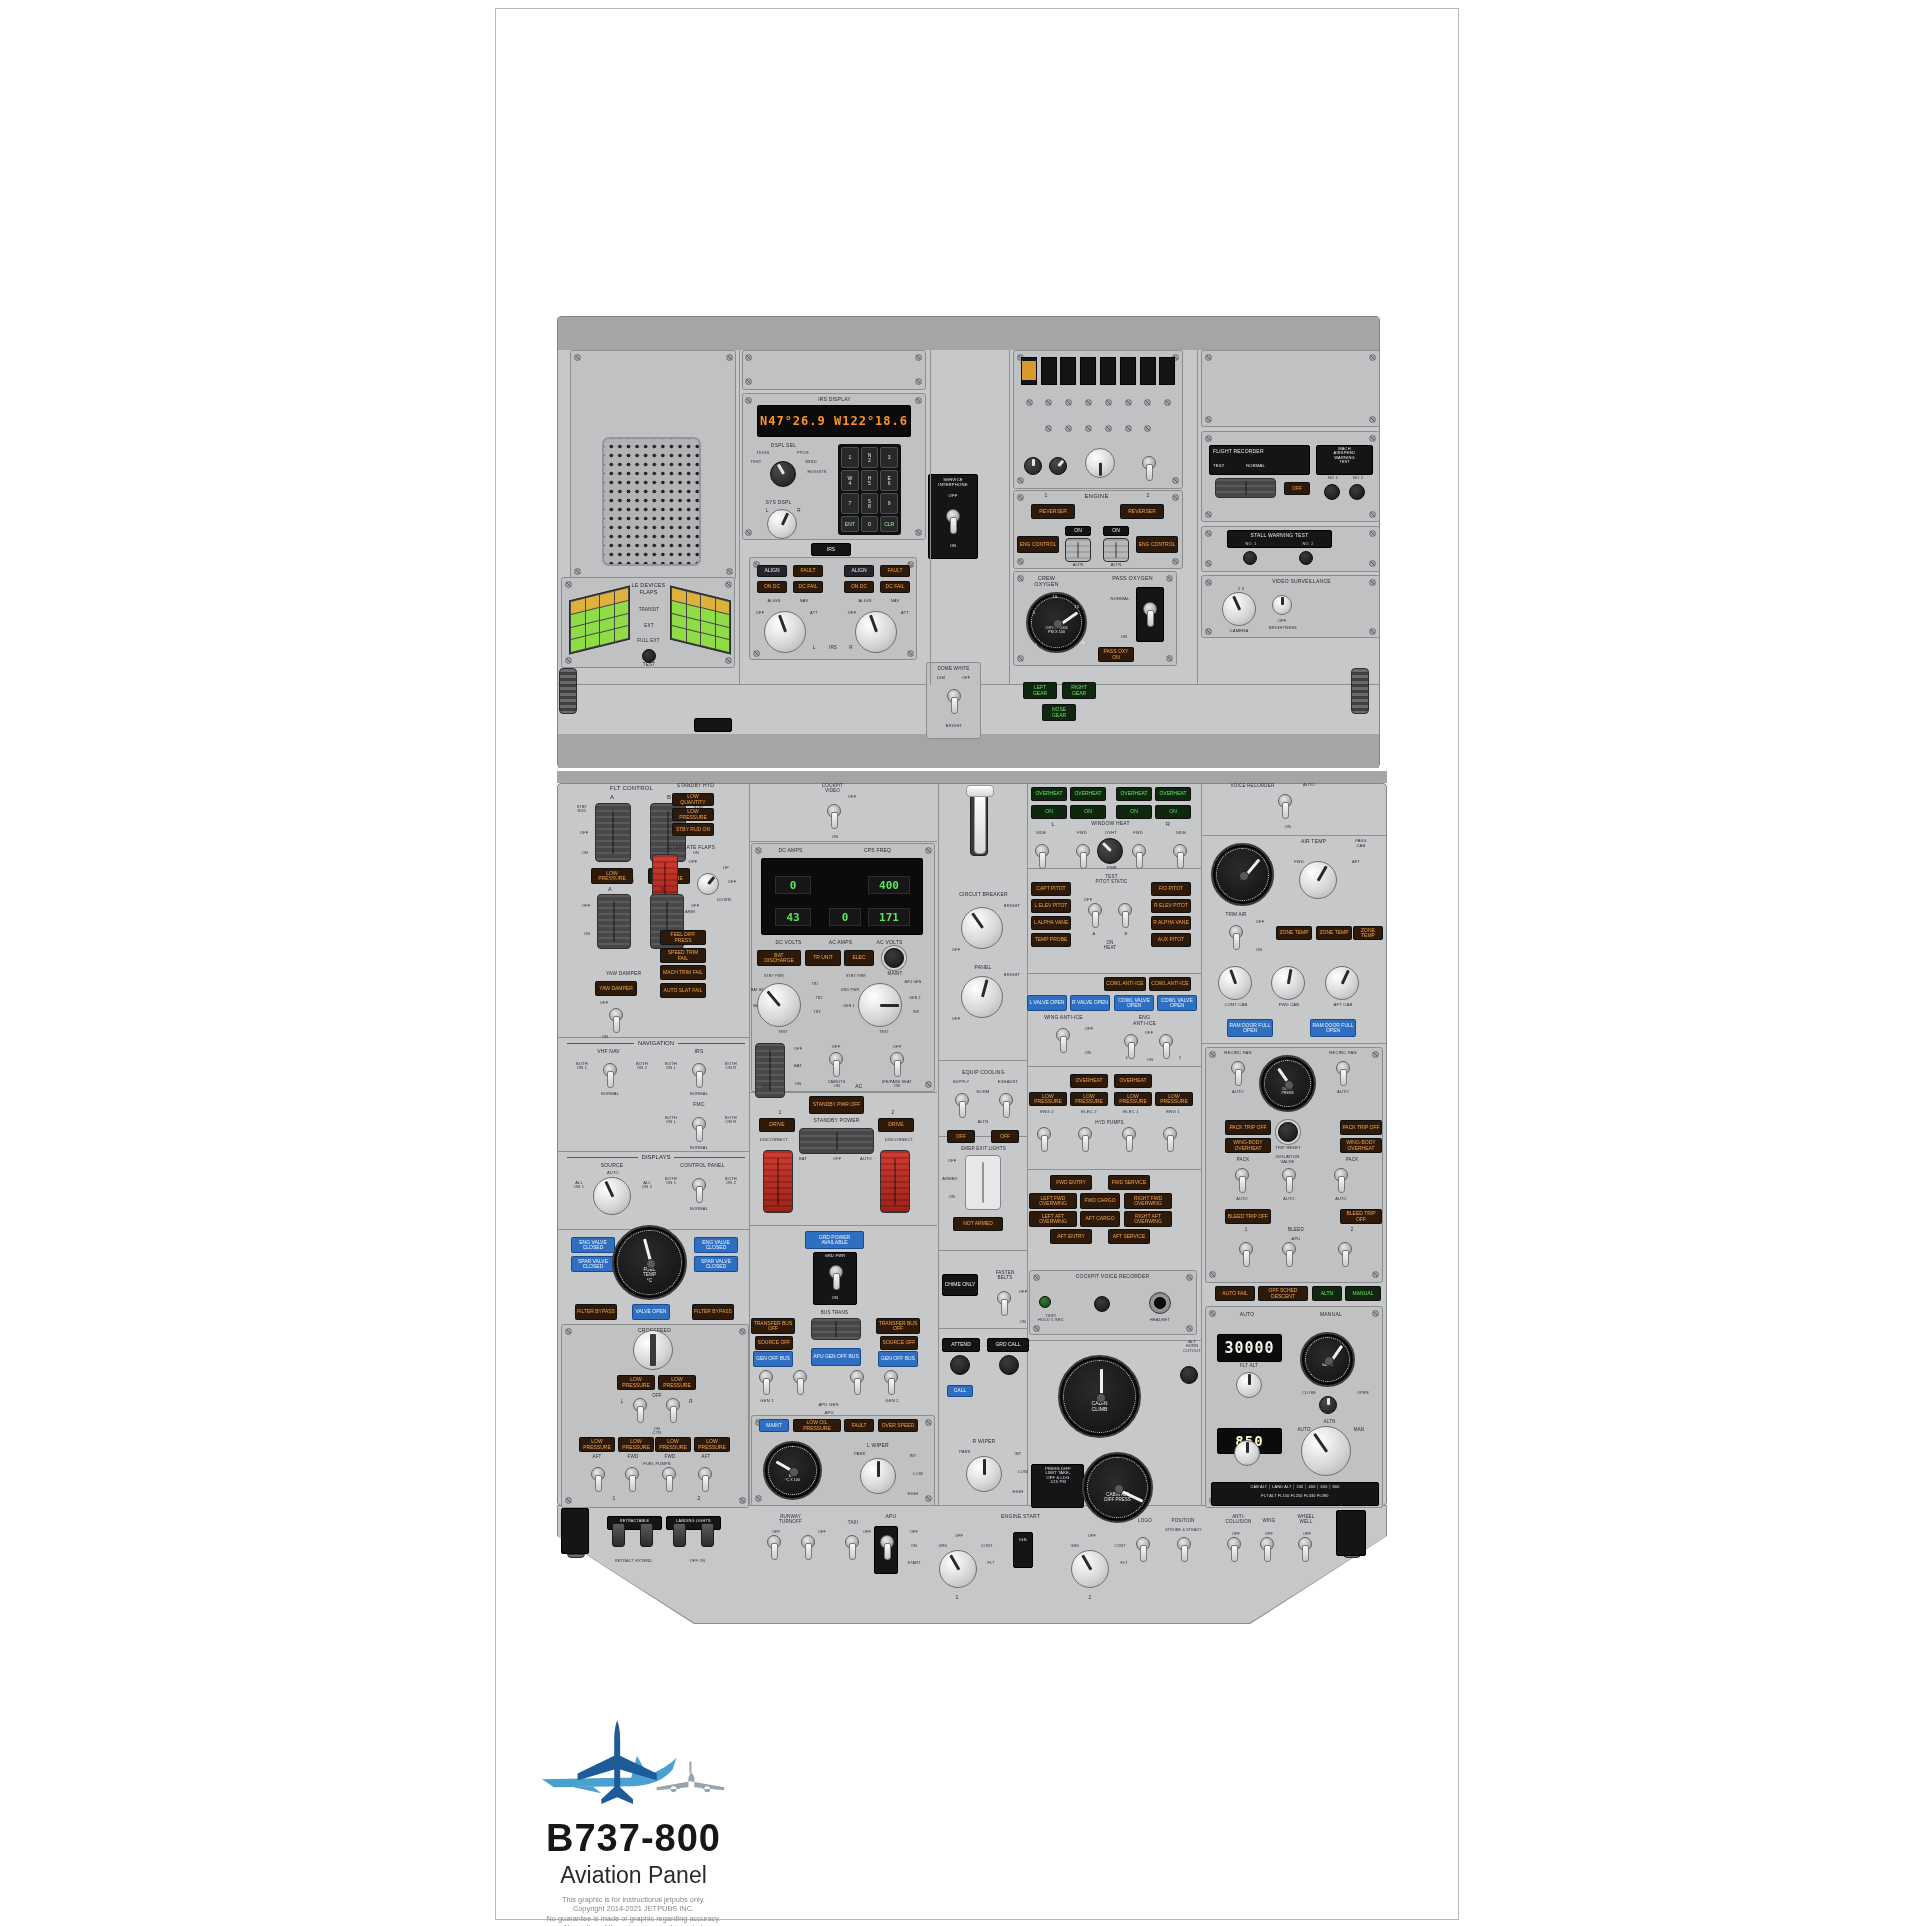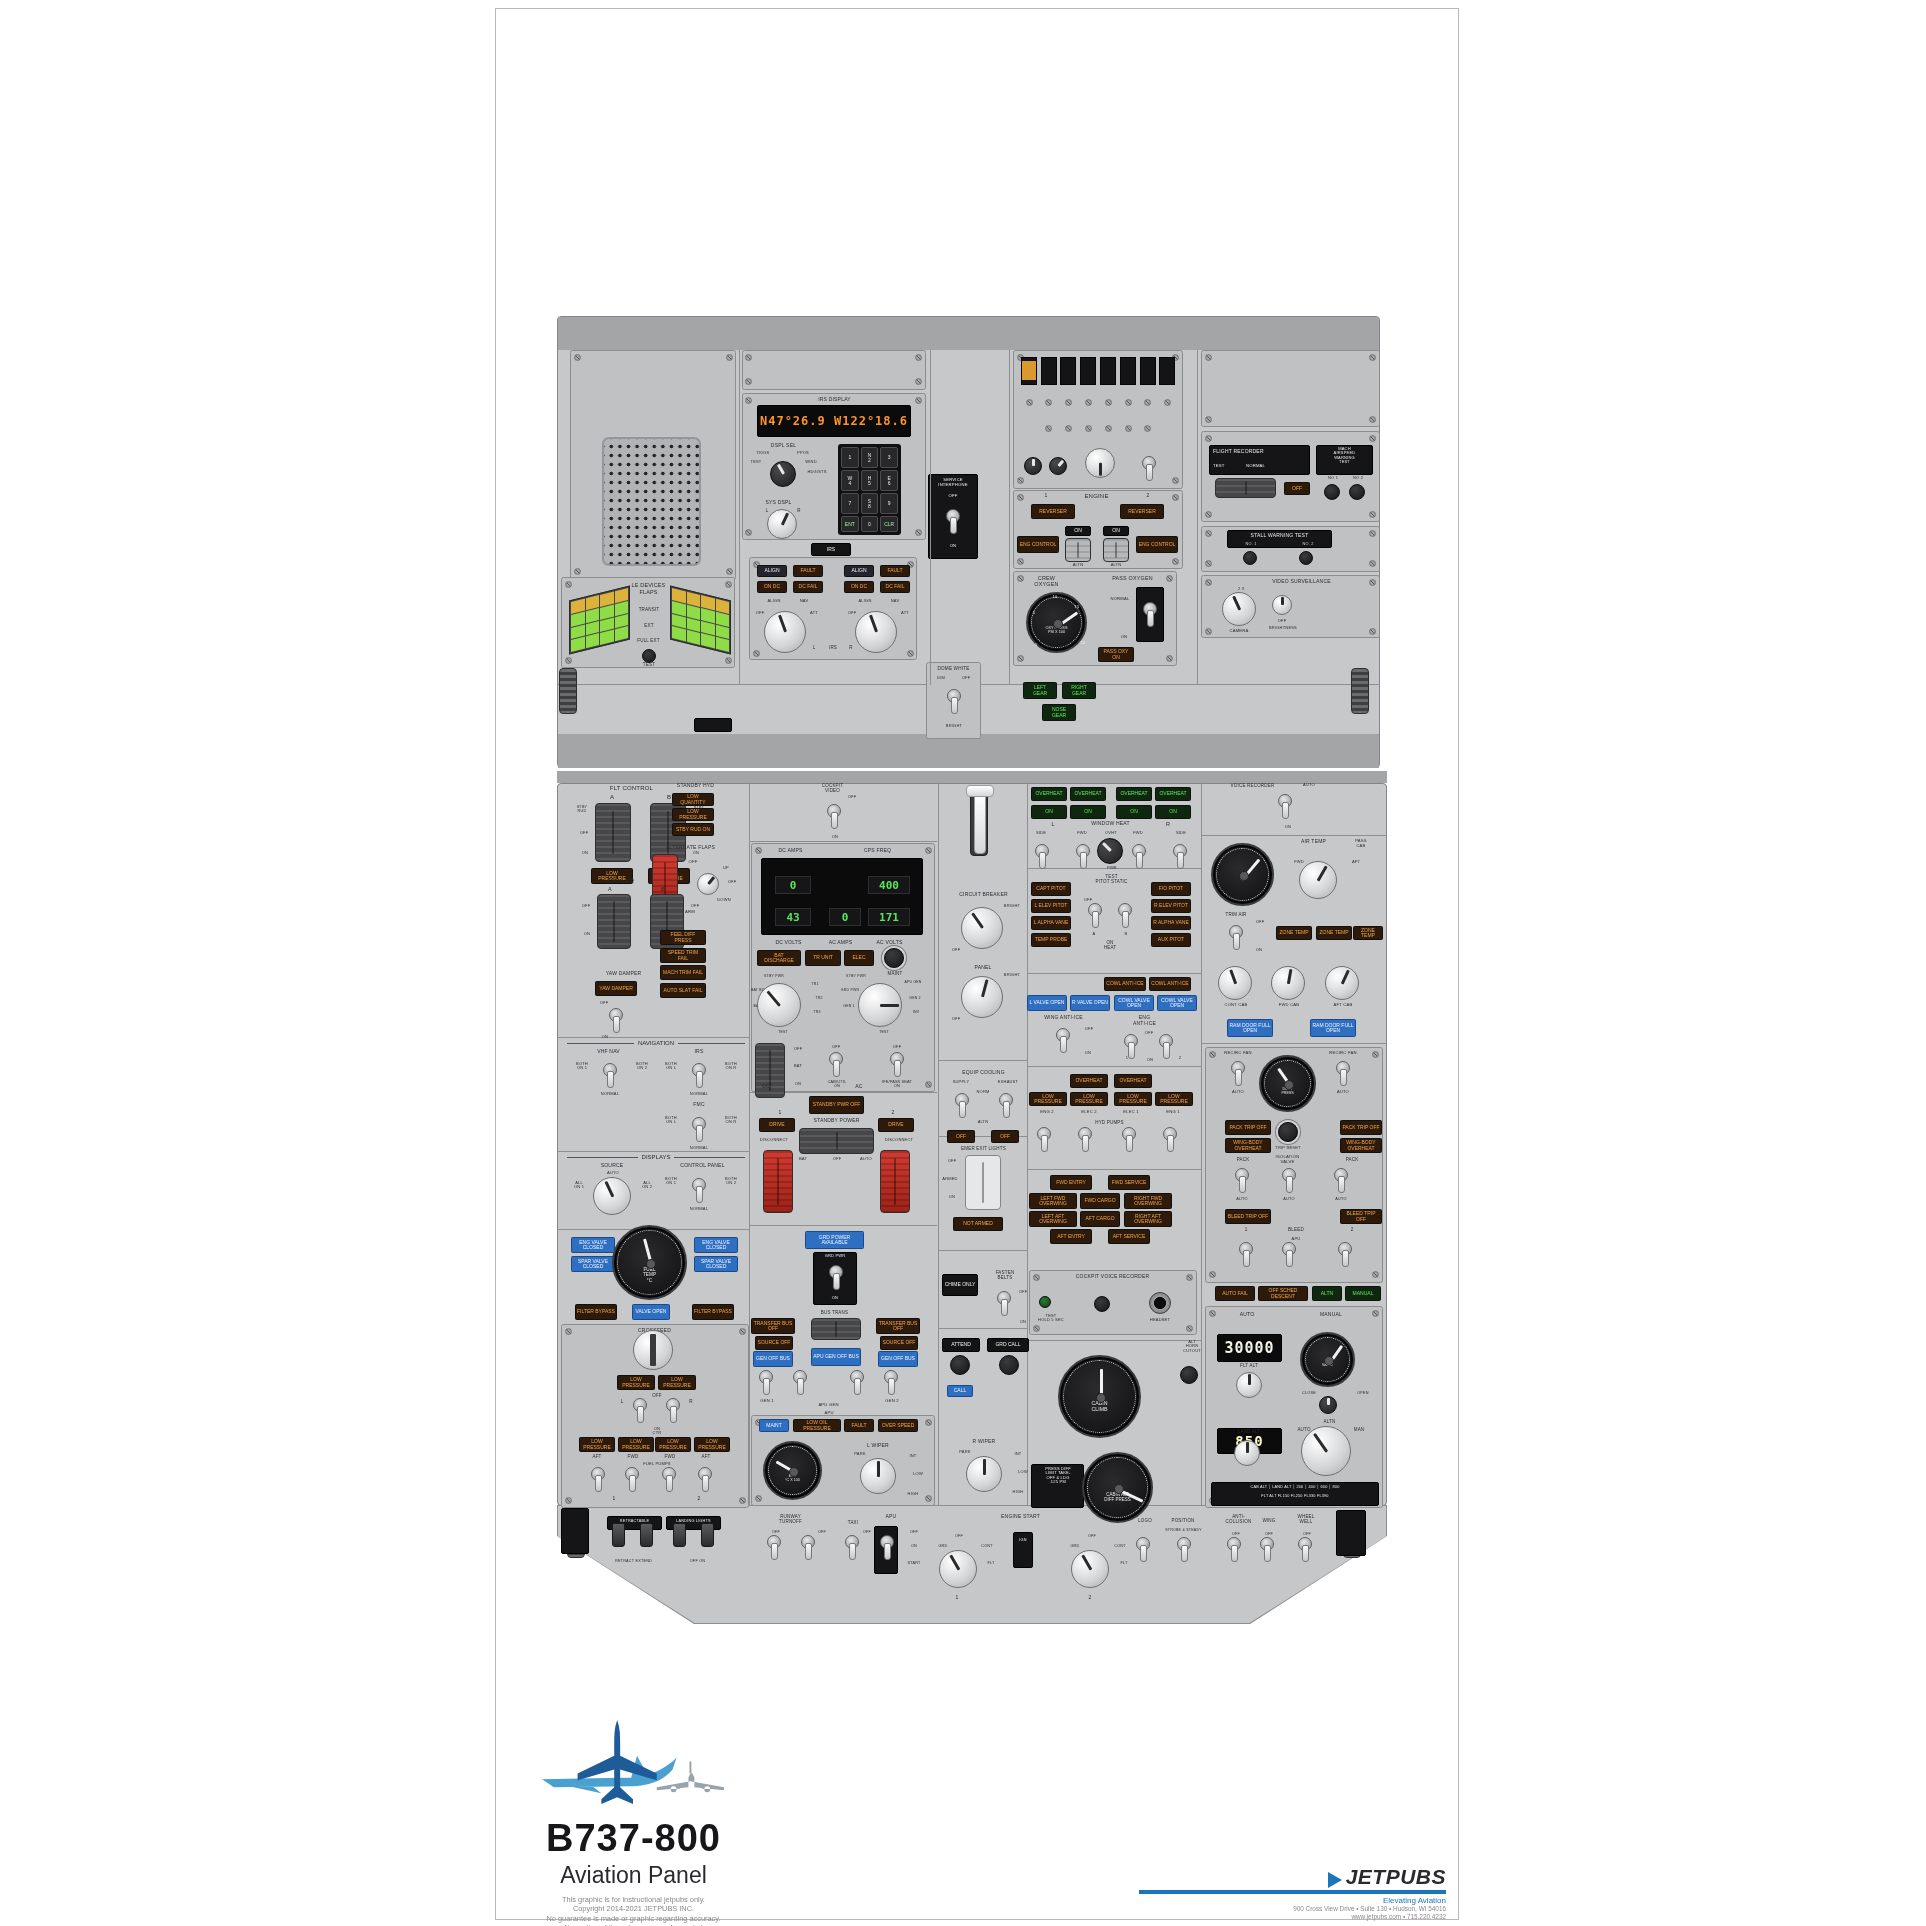--- a/index.html
+++ b/index.html
@@ -1215,23 +1215,14 @@
     <div id="poster-subtitle">Aviation Panel</div>
     <div class="fineprint" style="margin-top:6px;">
       <div>This graphic is for instructional jetpubs only.</div>
       <div>Copyright 2014-2021 JETPUBS INC.</div>
       <div>No guarantee is made or graphic regarding accuracy.</div>
       <div>No portion of these images may be copied</div>
 
     </div>
   </div>
 
-  <div id="brand">
-    <div><span class="chev"></span><span class="bname">JETPUBS</span></div>
-    <div class="bbar"></div>
-    <div class="btag">Elevating Aviation</div>
-    <div class="baddr">
-      <div>900 Cross View Drive • Suite 130 • Hudson, WI 54016</div>
-      <div>www.jetpubs.com • 715.220.4232</div>
-    </div>
-  </div>
 </div>
 
 
 </body></html>

